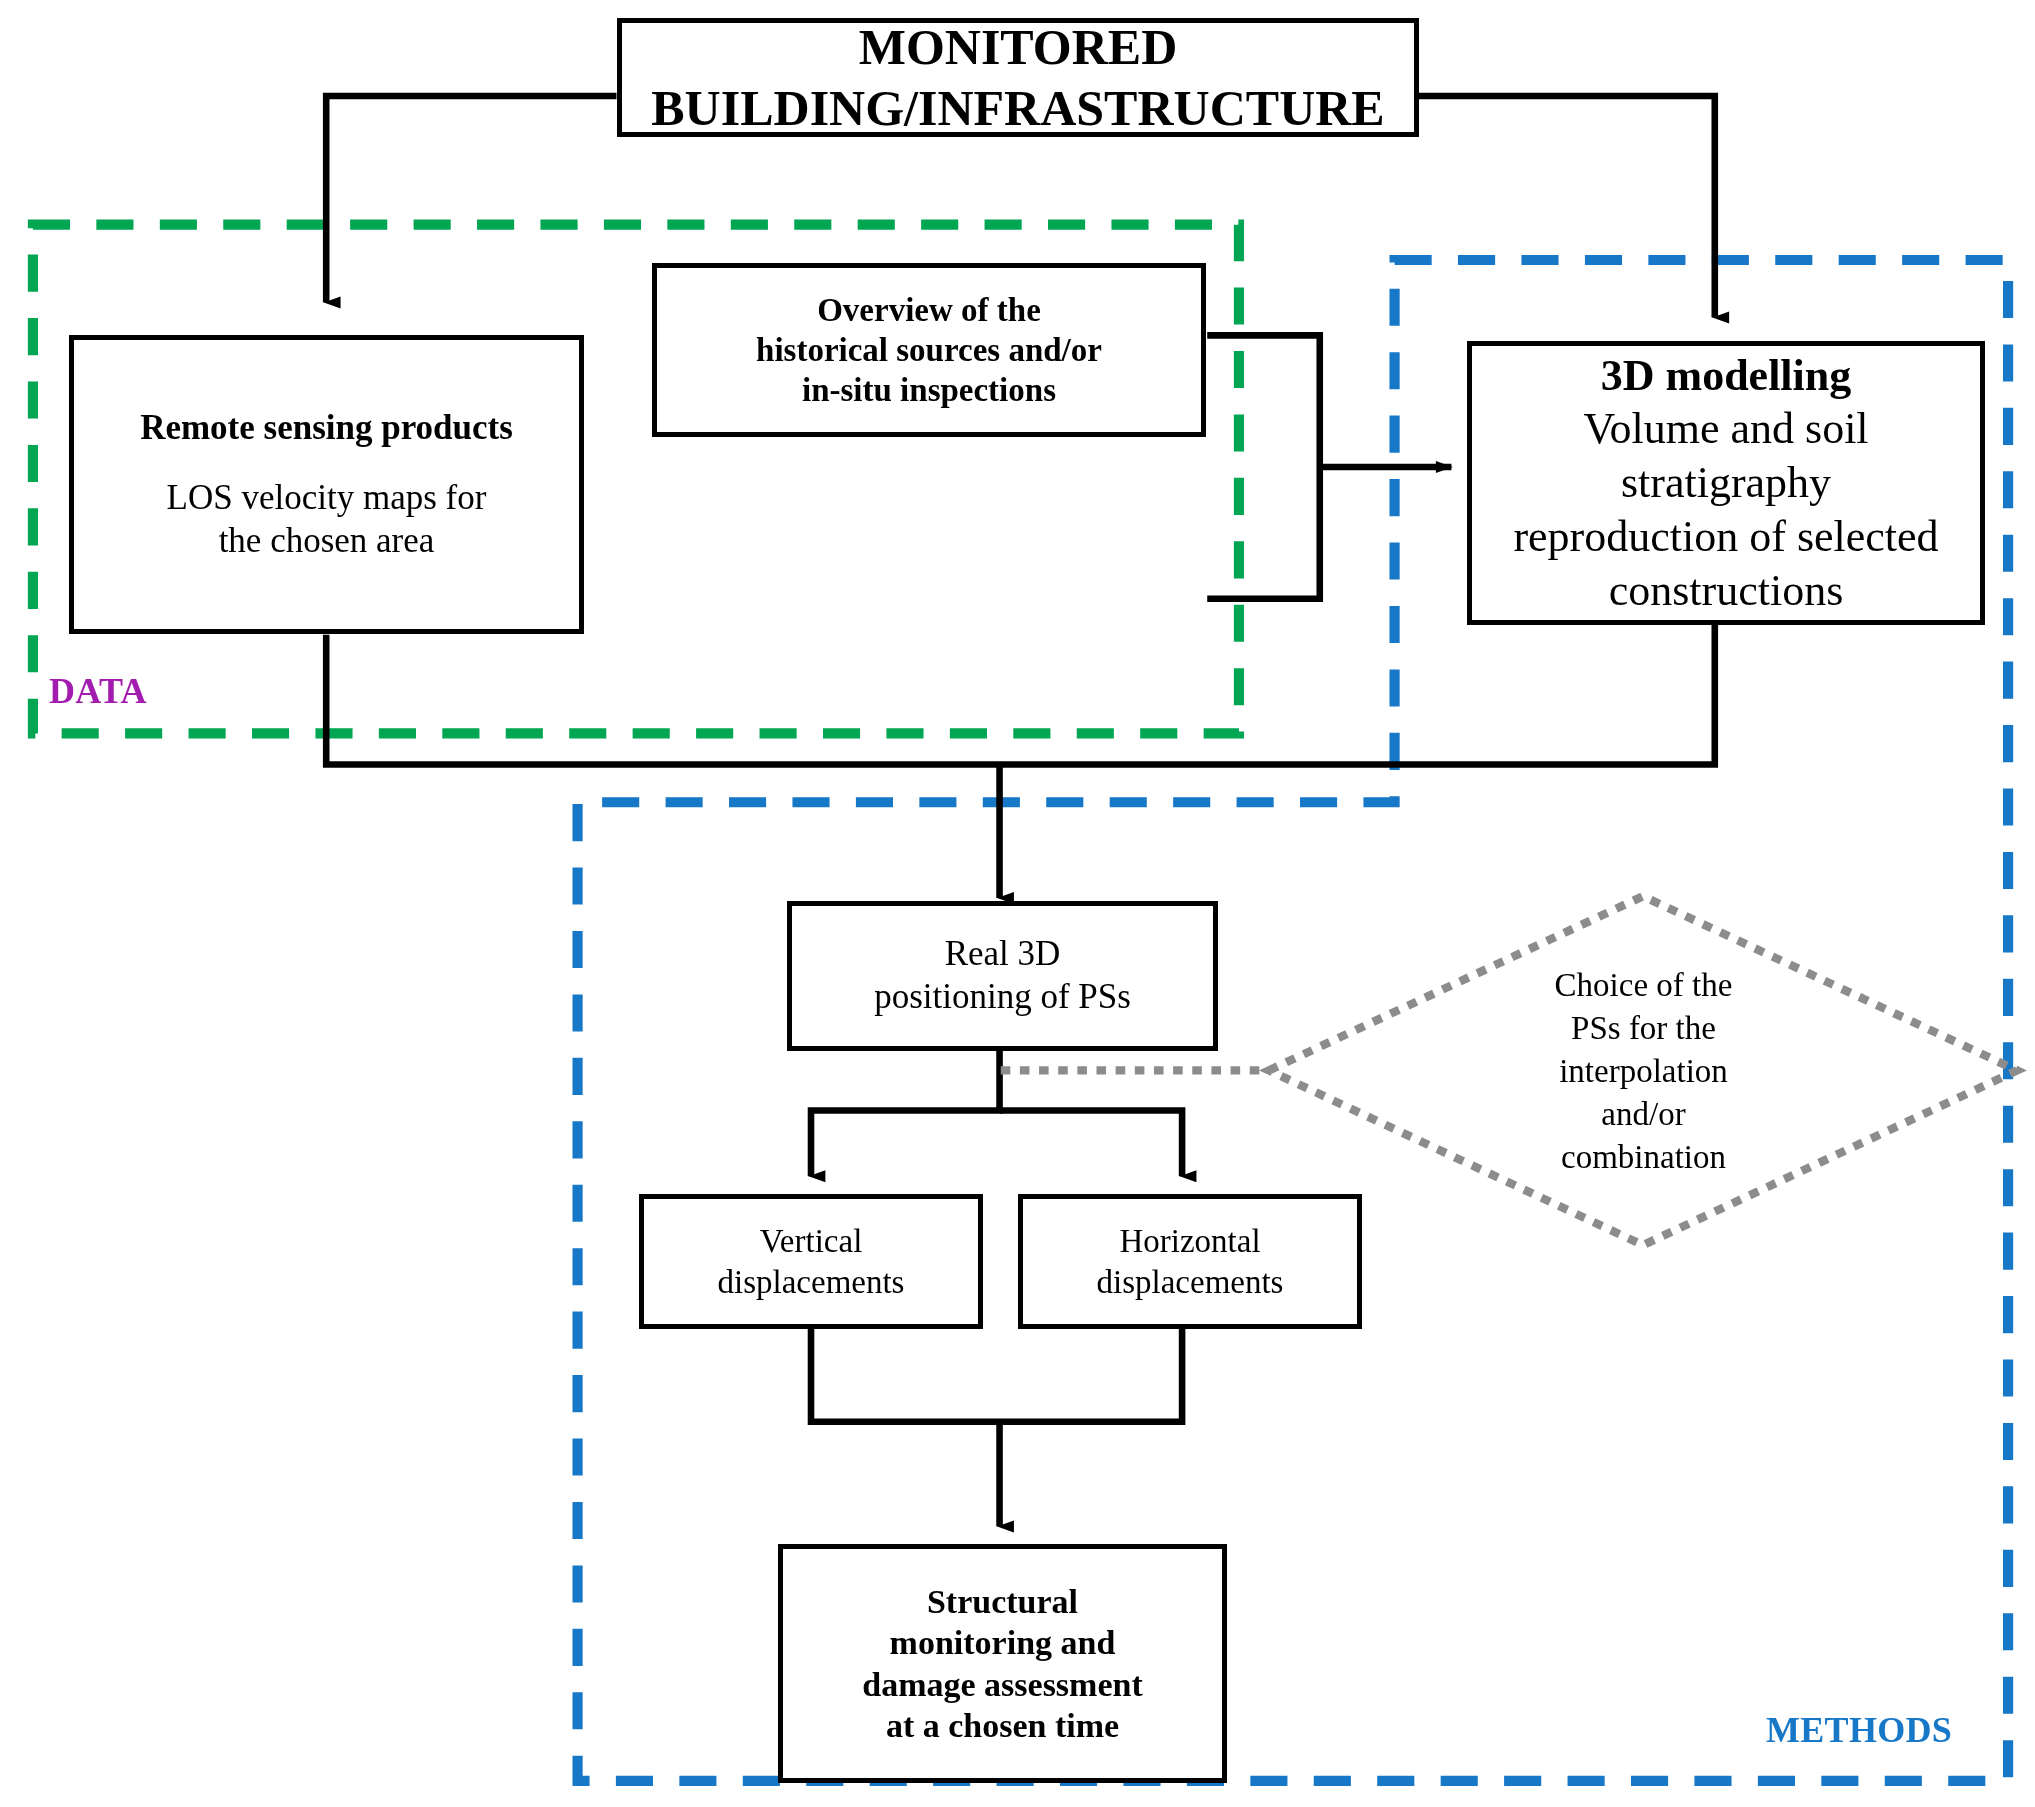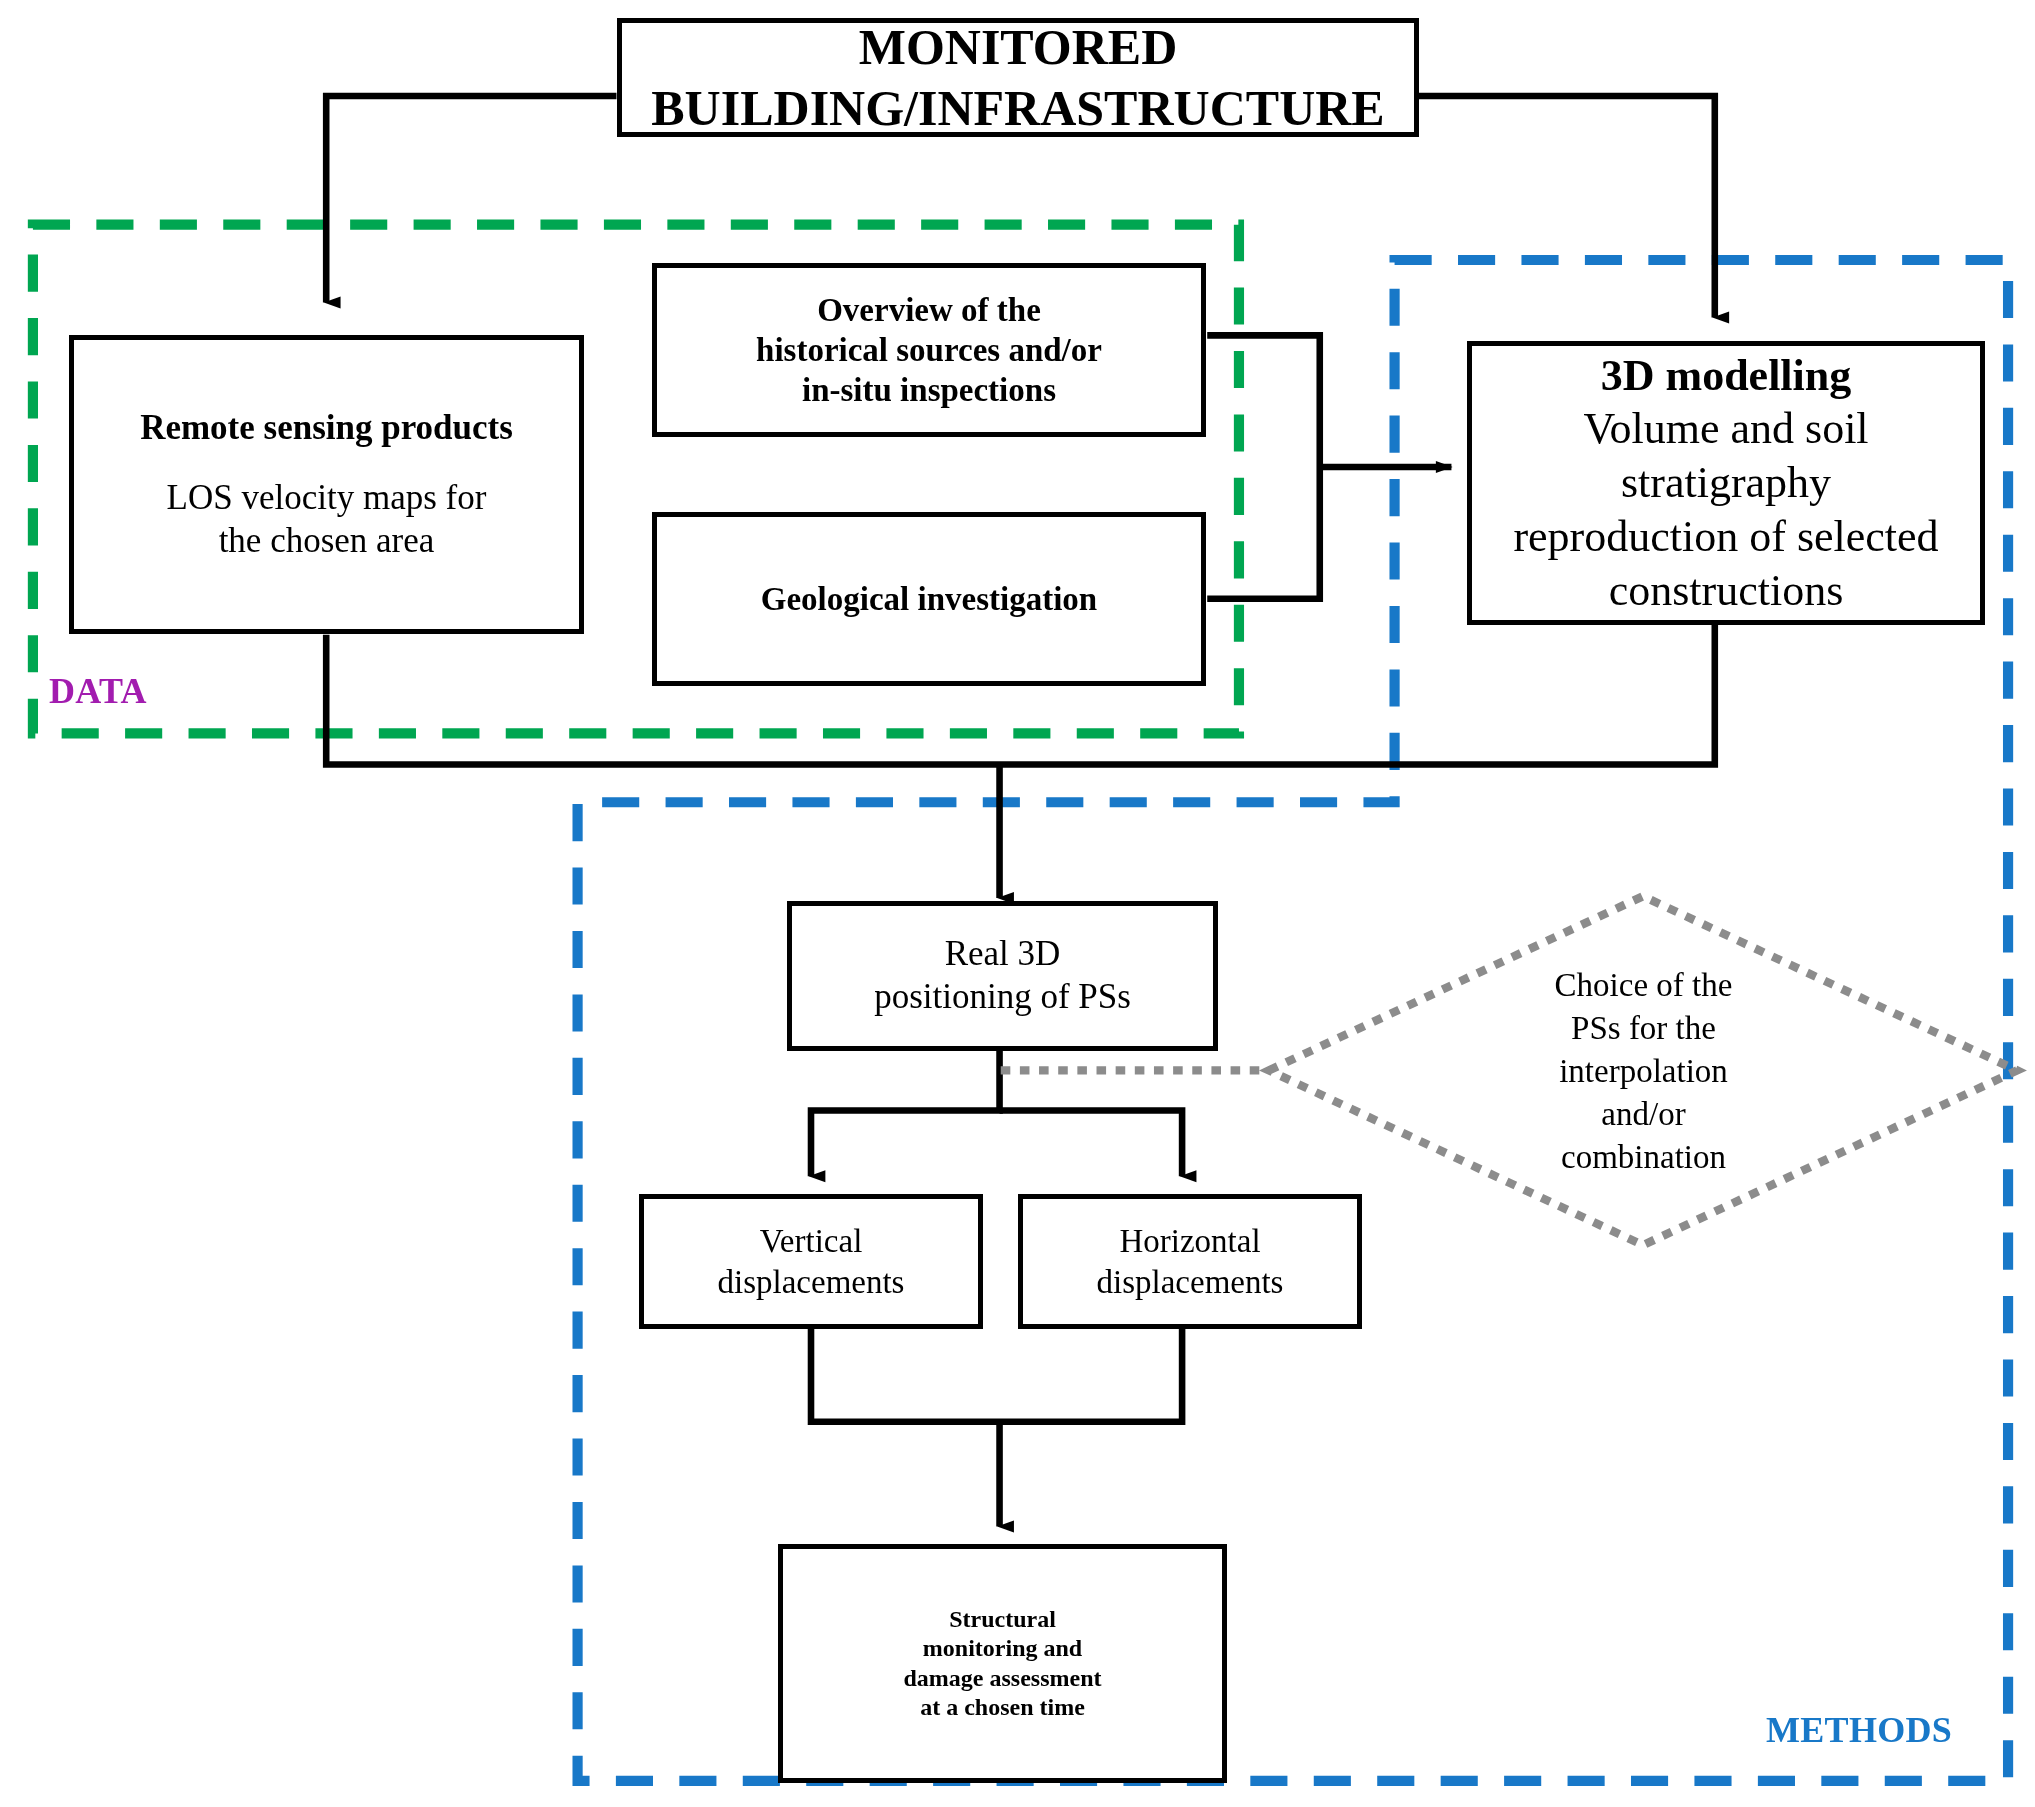--- a/index.html
+++ b/index.html
@@ -88,23 +88,20 @@
     <span class="ln r">LOS velocity maps for</span>
     <span class="ln r">the chosen area</span>
   </div>
 
   <div class="node" style="left:652px;top:263px;width:554px;height:174px;font-size:33px;">
     <span class="ln b">Overview of the</span>
     <span class="ln b">historical sources and/or</span>
     <span class="ln b">in-situ inspections</span>
   </div>
 
-  <div class="node" style="left:652px;top:512px;width:554px;height:174px;font-size:33px;">
-    <span class="ln b">Geological investigation</span>
-  </div>
 
   <div class="node" style="left:1467px;top:341px;width:518px;height:284px;font-size:44px;">
     <span class="ln b">3D modelling</span>
     <span class="ln r">Volume and soil</span>
     <span class="ln r">stratigraphy</span>
     <span class="ln r">reproduction of selected</span>
     <span class="ln r">constructions</span>
   </div>
 
   <div class="node" style="left:787px;top:901px;width:431px;height:150px;font-size:35px;">
@@ -115,21 +112,21 @@
   <div class="node" style="left:639px;top:1194px;width:344px;height:135px;font-size:33px;">
     <span class="ln r">Vertical</span>
     <span class="ln r">displacements</span>
   </div>
 
   <div class="node" style="left:1018px;top:1194px;width:344px;height:135px;font-size:33px;">
     <span class="ln r">Horizontal</span>
     <span class="ln r">displacements</span>
   </div>
 
-  <div class="node" style="left:778px;top:1544px;width:449px;height:239px;font-size:24px;">
+  <div class="node" style="left:778px;top:1544px;width:449px;height:239px;font-size:34px;">
     <span class="ln b">Structural</span>
     <span class="ln b">monitoring and</span>
     <span class="ln b">damage assessment</span>
     <span class="ln b">at a chosen time</span>
   </div>
 
   <div class="diamond-label" style="left:1434px;top:934px;width:419px;height:275px;font-size:33px;">
     <span class="ln">Choice of the</span>
     <span class="ln">PSs for the</span>
     <span class="ln">interpolation</span>

